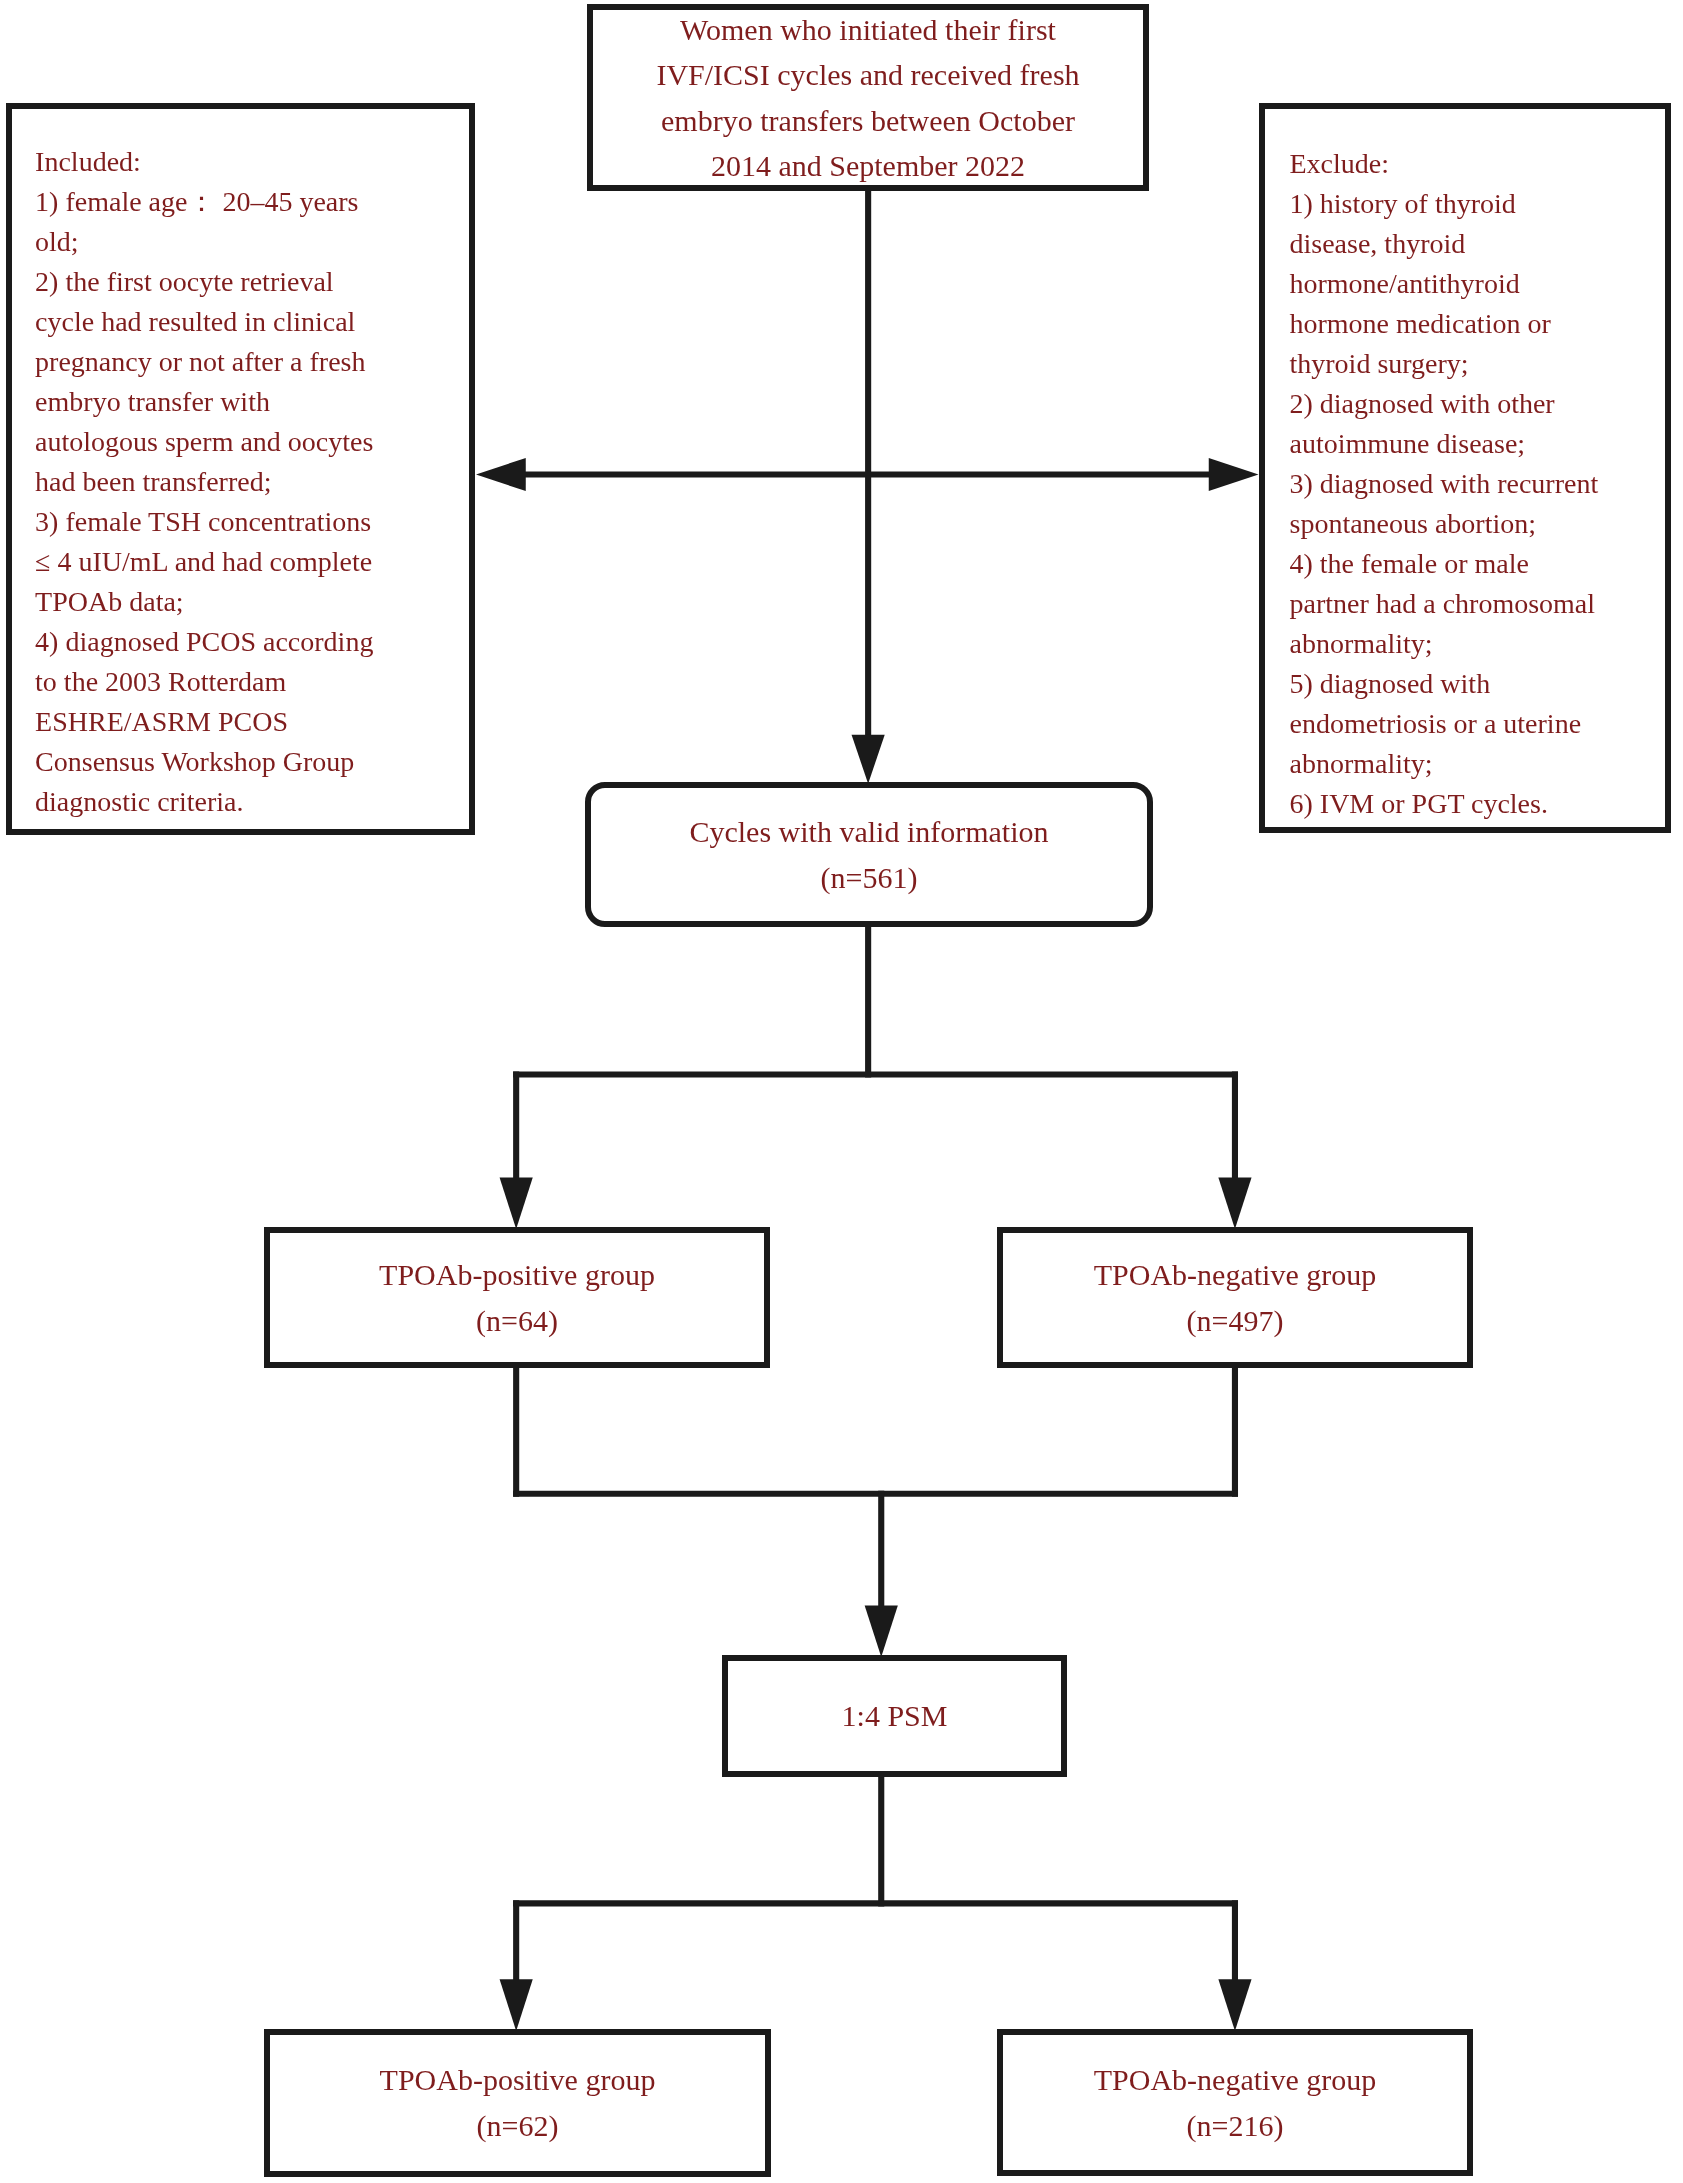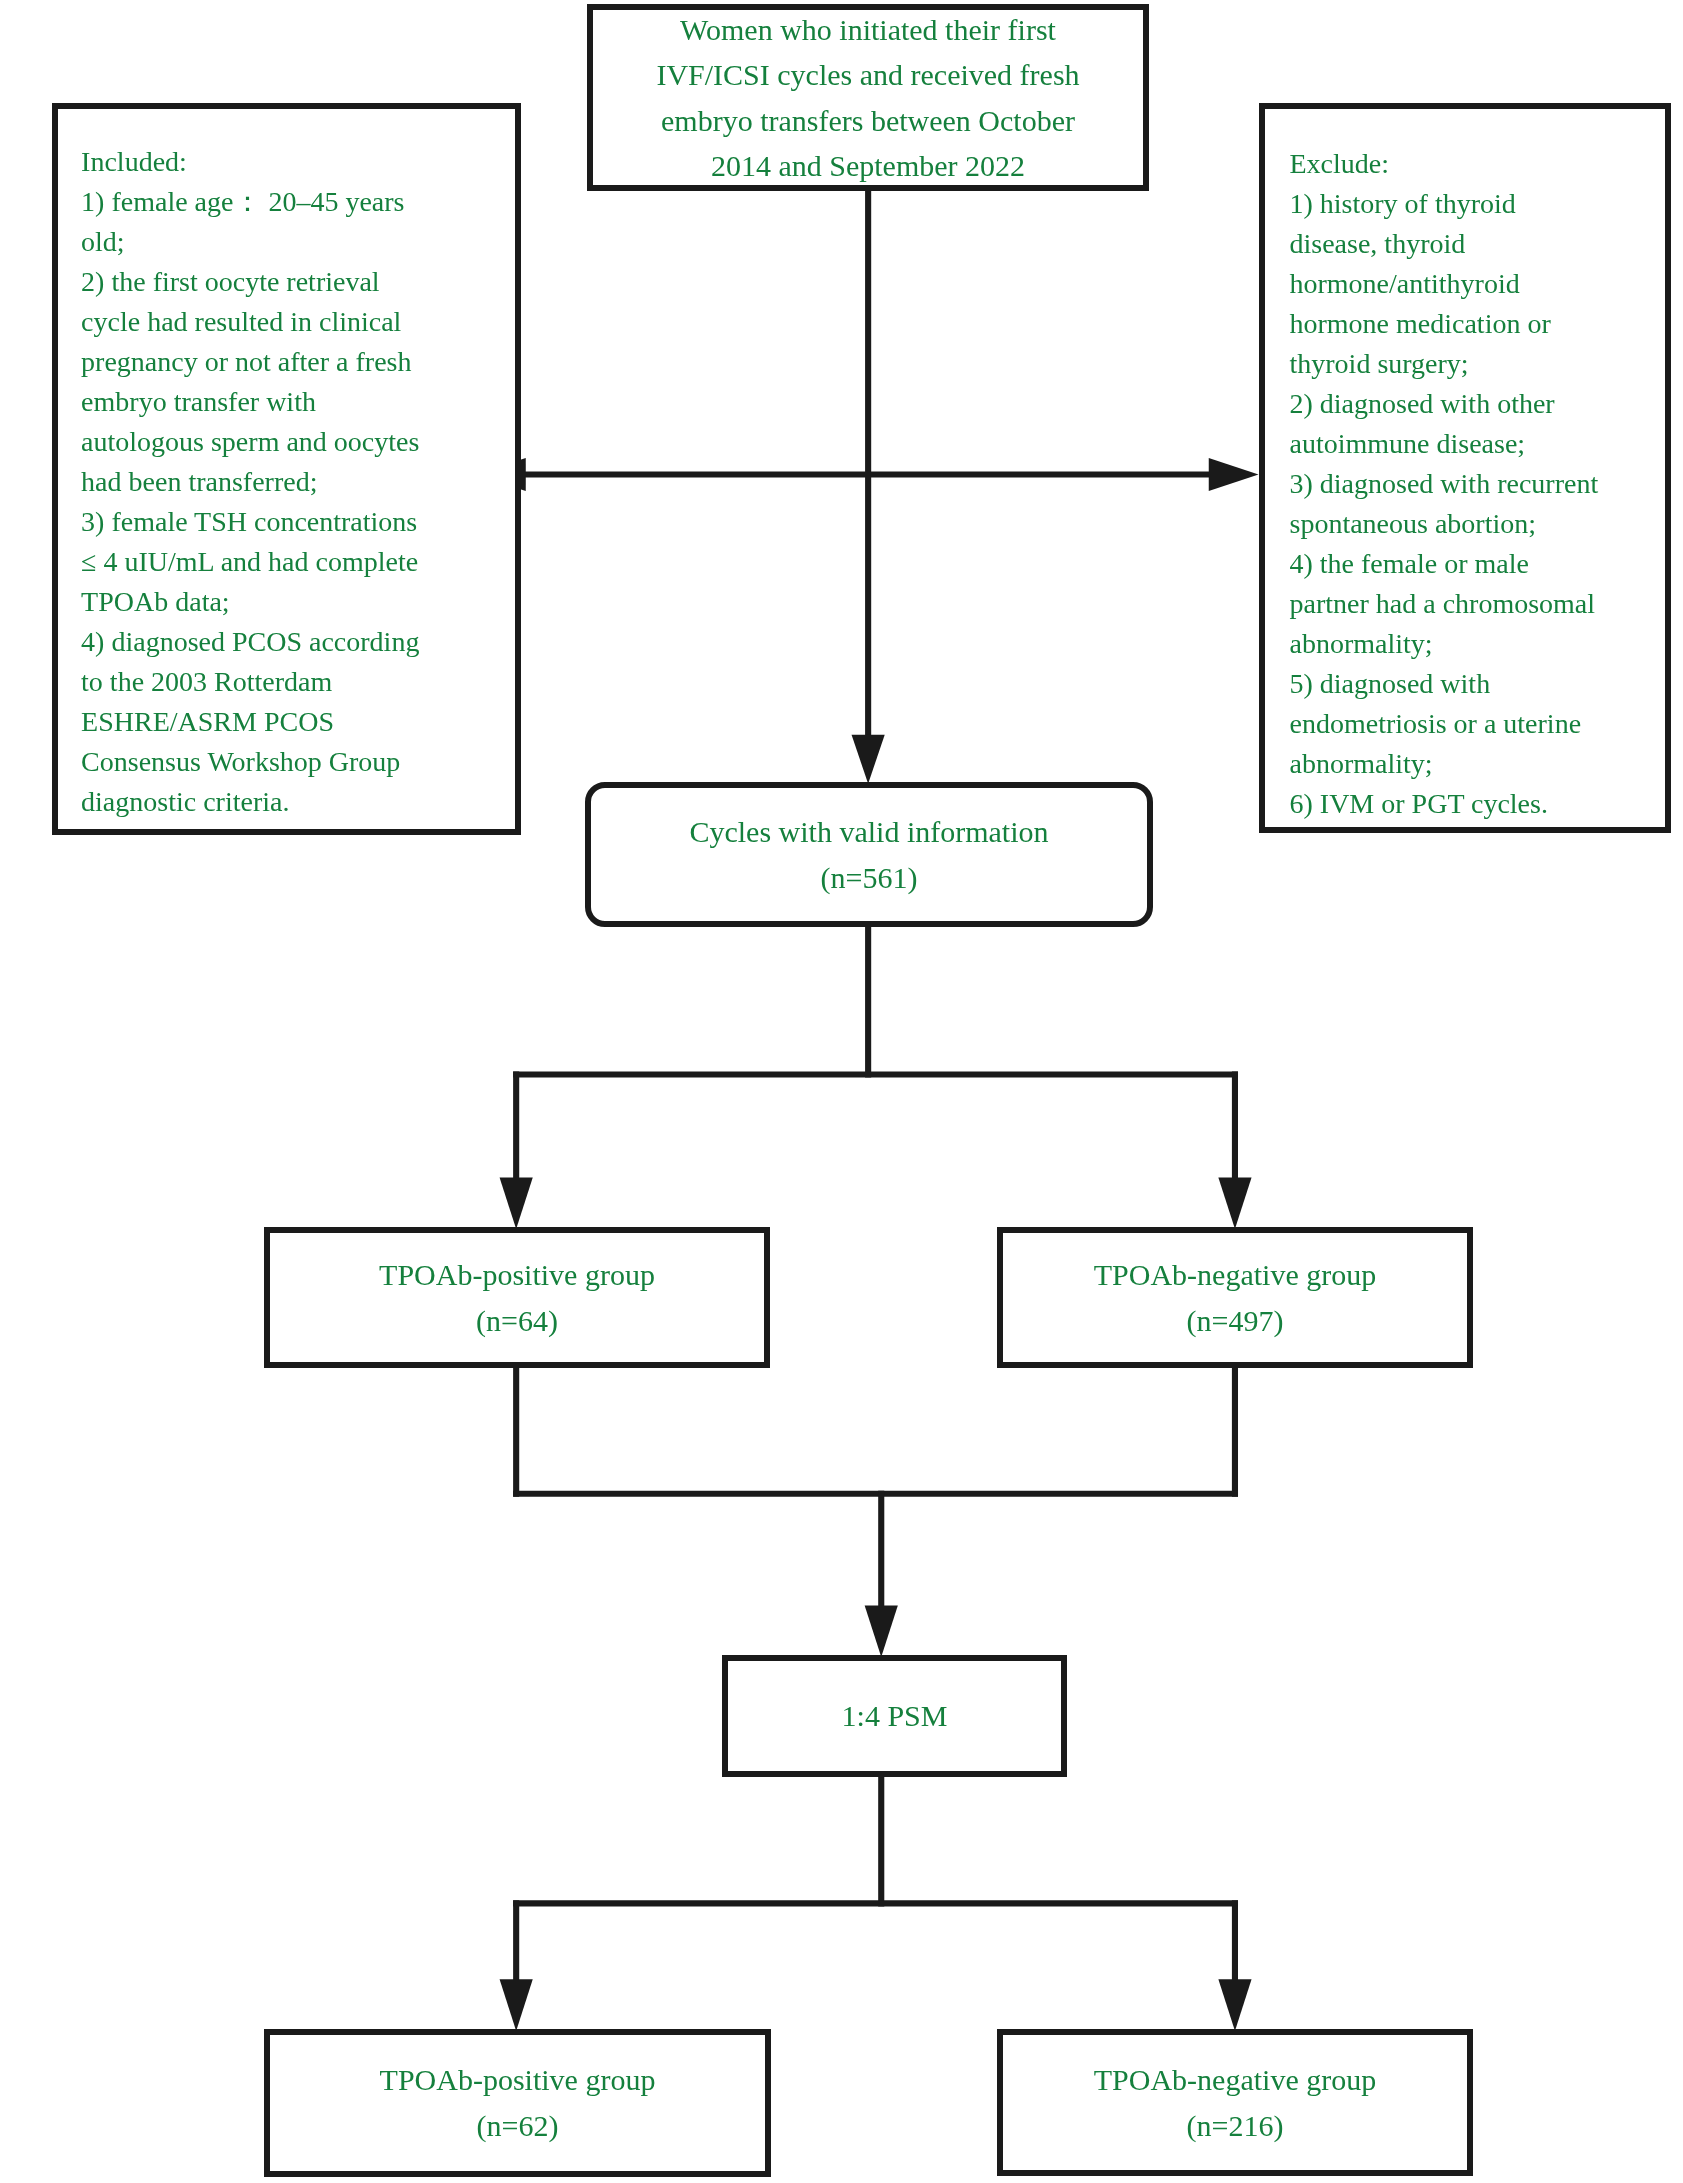--- a/index.html
+++ b/index.html
@@ -6,21 +6,21 @@
     margin: 0;
     padding: 0;
     background: #ffffff;
   }
   .canvas {
     position: relative;
     width: 1683px;
     height: 2184px;
     background: #ffffff;
     font-family: "Liberation Serif", "DejaVu Serif", serif;
-    color: #15803d;
+    color: #7f1d1d;
   }
   .connectors {
     position: absolute;
     left: 0;
     top: 0;
     width: 1683px;
     height: 2184px;
     z-index: 1;
   }
   .fbox {
@@ -38,21 +38,21 @@
     white-space: pre-line;
     font-size: 30px;
     line-height: 1.52;
   }
   .fbox.side {
     white-space: pre;
     font-size: 28px;
     line-height: 40px;
     text-align: left;
   }
-  #included-box { padding: 33px 26px 0 23px; margin-left: 46px; }
+  #included-box { padding: 33px 26px 0 23px; }
   #exclude-box  { padding: 35px 5.2px 0 24.5px; }
 </style>
 </head>
 <body>
 
 <div class="canvas">
 
   <svg class="connectors" viewBox="0 0 1927 2500" xmlns="http://www.w3.org/2000/svg">
     <g stroke="#1a1a1a" stroke-width="7" fill="none" stroke-linecap="square">
 

